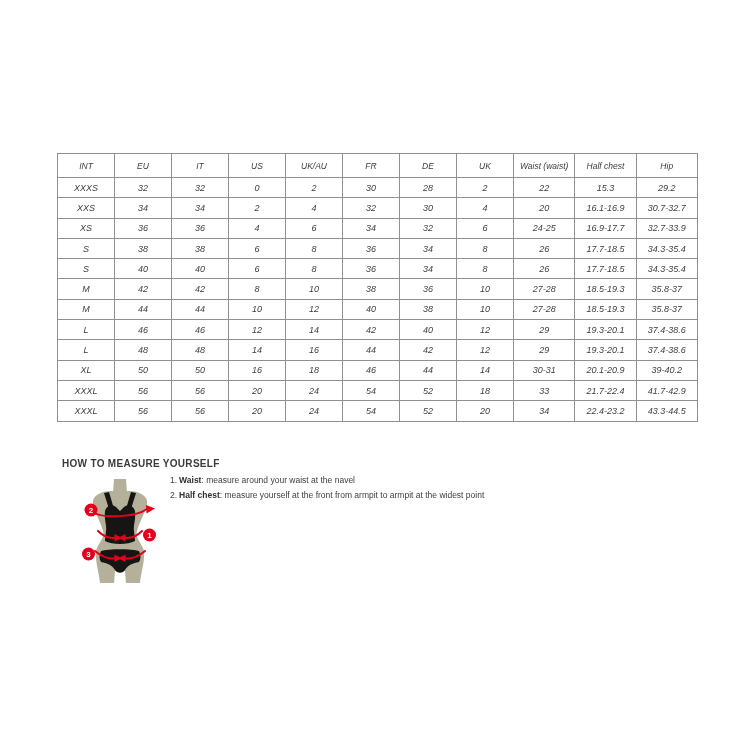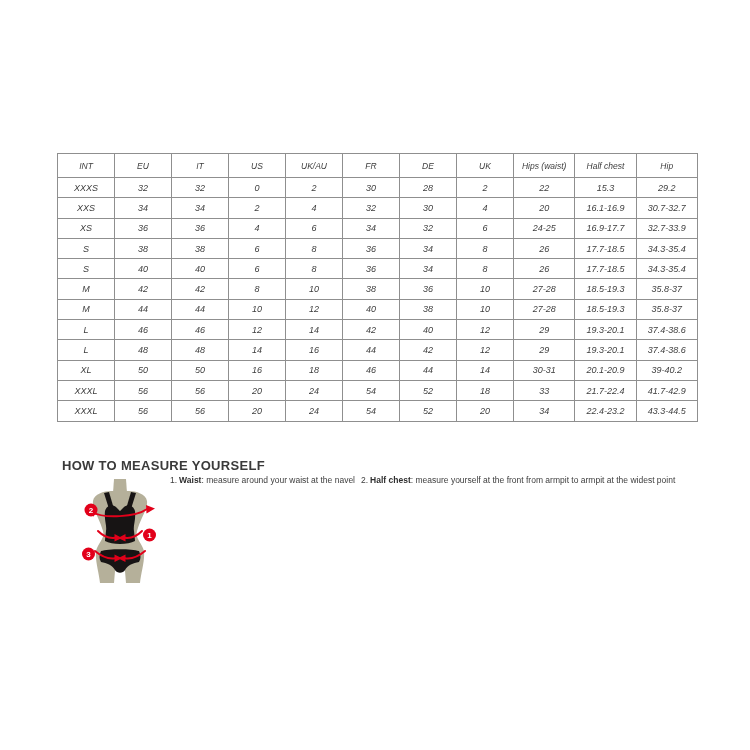--- a/index.html
+++ b/index.html
@@ -18,26 +18,26 @@
     border:1px solid #8f8f8f;
     text-align:center;vertical-align:middle;
     font-weight:400;color:#3d3d3d;
     padding:0;white-space:nowrap;overflow:hidden;
   }
   .size-table th{height:23px;font-size:8.5px;}
   .size-table td{height:19.3px;font-size:9px;}
   
   .measure-heading{
     position:absolute;left:62px;top:458px;
-    font-size:13px;font-weight:700;letter-spacing:.3px;color:#3a3a3a;
+    font-size:10px;font-weight:700;letter-spacing:.3px;color:#3a3a3a;
   }
   .figure-wrap{position:absolute;left:78px;top:479px;width:84px;height:108px;}
   .steps{
     position:absolute;left:170px;top:476px;
-    display:flex;flex-direction:row;gap:6px;
+    display:flex;flex-direction:column;gap:6px;
     font-size:8.5px;line-height:9px;color:#3d3d3d;
   }
   .step .num{margin-right:2px;}
   .step b{color:#2f2f2f;}
 </style>
 </head>
 <body>
 
 <table class="size-table">
   <colgroup>
@@ -47,21 +47,21 @@
   <thead>
     <tr>
       <th>INT</th>
       <th>EU</th>
       <th>IT</th>
       <th>US</th>
       <th>UK/AU</th>
       <th>FR</th>
       <th>DE</th>
       <th>UK</th>
-      <th>Hips (waist)</th>
+      <th>Waist (waist)</th>
       <th>Half chest</th>
       <th>Hip</th>
     </tr>
   </thead>
   <tbody>
 
       <tr>
         <td>XXXS</td>
         <td>32</td>
         <td>32</td>

